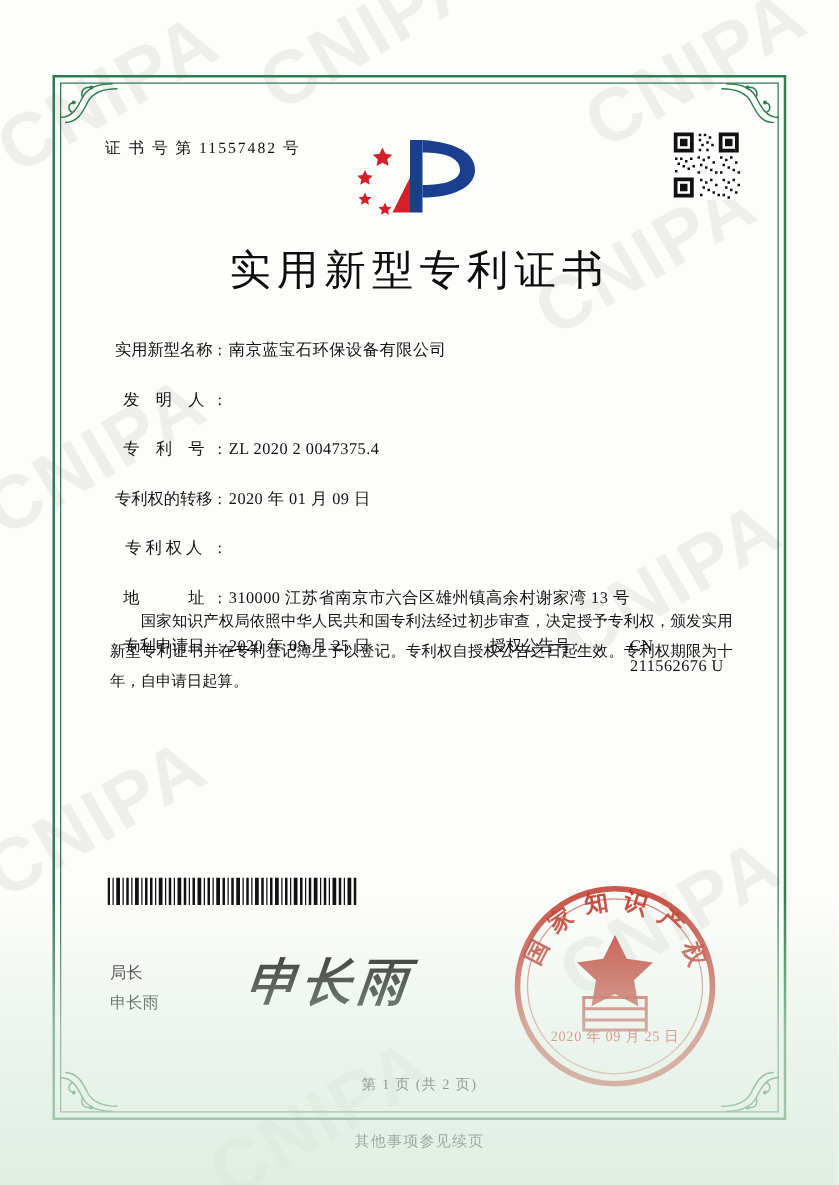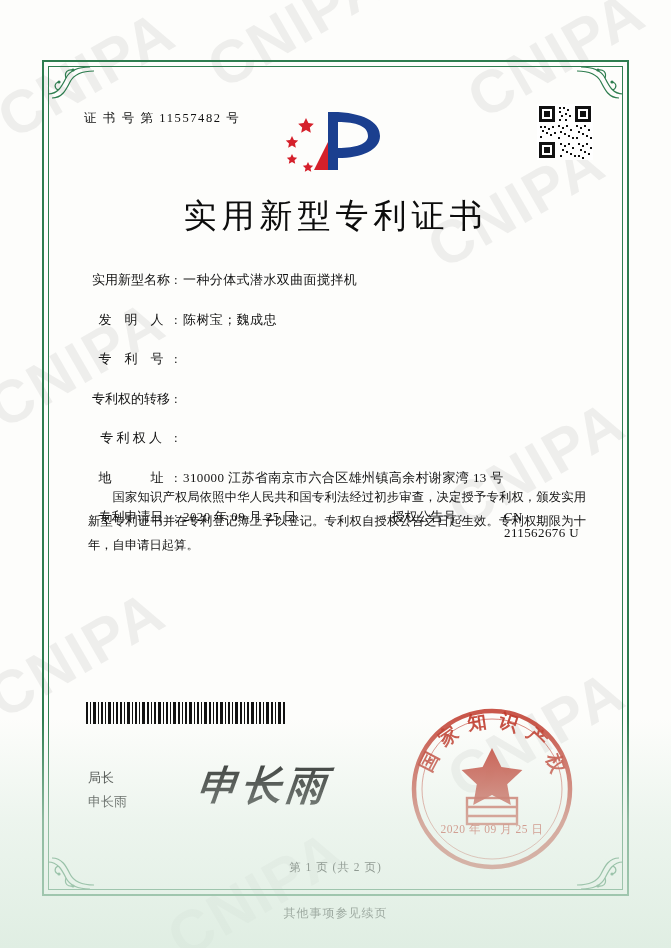--- a/index.html
+++ b/index.html
@@ -388,37 +388,38 @@
       </svg>
     </div>
 
     <div class="title">实用新型专利证书</div>
 
     <div class="fields">
 
       <div class="field-row">
         <span class="field-label">实用新型名称</span>
         <span class="field-colon">:</span>
-        <span class="field-value">一种分体式潜水双曲面搅拌机</span>
+        <span class="field-value">南京蓝宝石环保设备有限公司</span>
       </div>
 
       <div class="field-row">
         <span class="field-label">发　明　人</span>
         <span class="field-colon">:</span>
-        <span class="field-value">陈树宝；魏成忠</span>
       </div>
 
       <div class="field-row">
         <span class="field-label">专　利　号</span>
         <span class="field-colon">:</span>
+        <span class="field-value">ZL 2020 2 0047375.4</span>
       </div>
 
       <div class="field-row">
         <span class="field-label">专利权的转移</span>
         <span class="field-colon">:</span>
+        <span class="field-value">2020 年 01 月 09 日</span>
       </div>
 
       <div class="field-row">
         <span class="field-label">专 利 权 人</span>
         <span class="field-colon">:</span>
       </div>
 
       <div class="field-row">
         <span class="field-label">地　　　址</span>
         <span class="field-colon">:</span>

